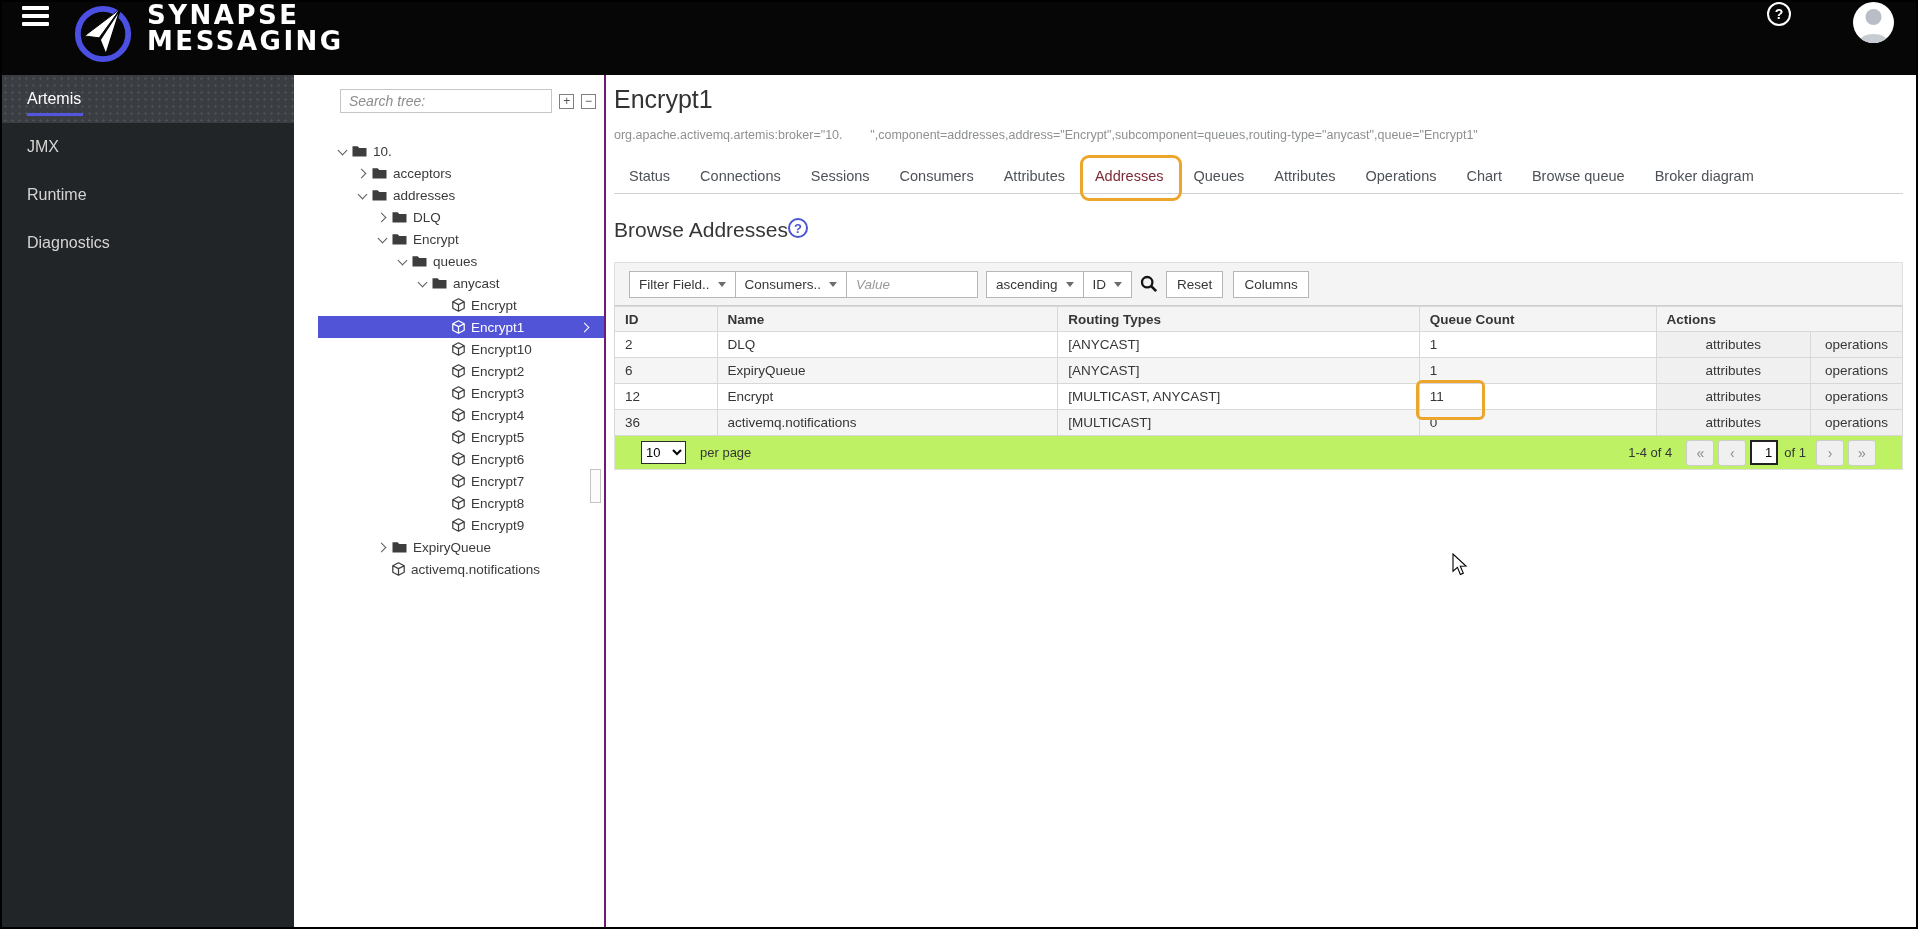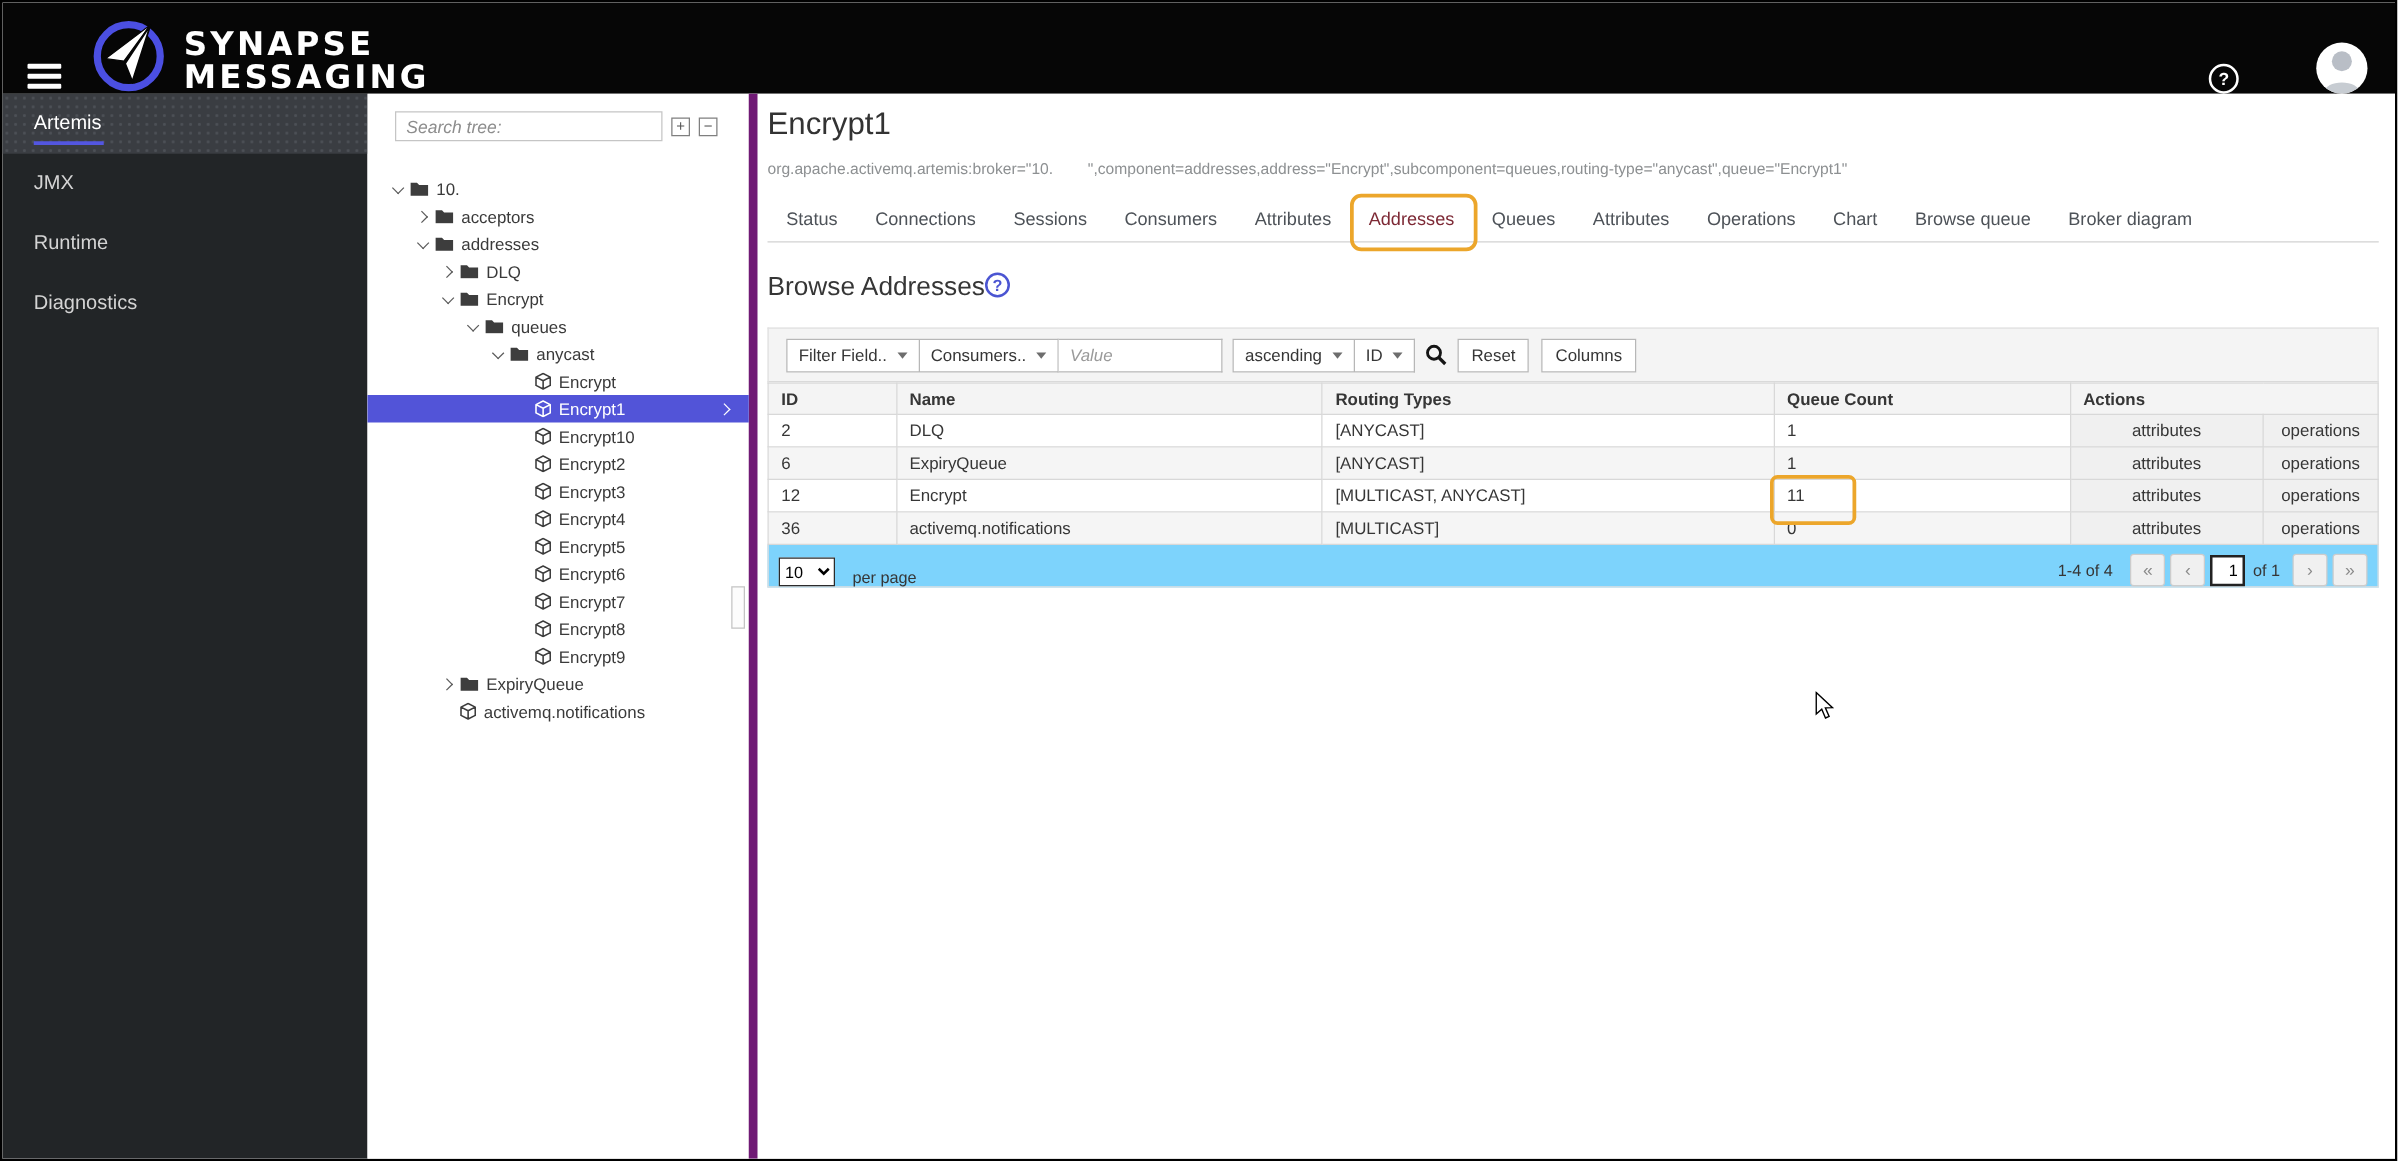--- a/index.html
+++ b/index.html
@@ -1,41 +1,41 @@
 <!DOCTYPE html>
 <html><head>
 <meta charset="utf-8">
 <style>
   * { box-sizing: border-box; }
   html,body { margin:0; padding:0; background:#fff; }
   body { width:1918px; height:929px; font-family:"Liberation Sans",sans-serif; }
   .frame { position:relative; width:1918px; height:929px; border:2px solid #000; overflow:hidden; display:flex; flex-direction:column; background:#fff; }
 
   
-  .topbar { flex:0 0 73px; background:#060606; display:flex; align-items:flex-end; }
+  .topbar { flex:0 0 73px; background:#060606; display:flex; align-items:flex-start; }
   .hamburger { margin-left:20px; width:27px; cursor:pointer; }
   .hamburger i { display:block; height:4px; background:#fff; border-radius:1px; margin:4px 0; }
   .logo-icon { margin-left:23px; width:62px; height:62px; }
   .brand { margin-left:13px; color:#fff; font-family:"DejaVu Sans",sans-serif; font-weight:bold; font-size:26px; letter-spacing:2.5px; line-height:1.0; }
   .help-circle { width:24px; height:24px; border:2px solid #fff; border-radius:50%; color:#fff; font-size:14px; font-weight:bold; display:flex; align-items:center; justify-content:center; }
   .topbar .help-circle { margin-left:auto; }
   .avatar { width:41px; height:41px; border-radius:50%; background:#fff; margin-left:62px; margin-right:22px; overflow:hidden; }
 
   
   .body-row { flex:1; display:flex; min-height:0; }
 
   
   .sidebar { width:292px; background:#222527; flex:0 0 292px; }
   .side-item { height:48px; line-height:48px; padding-left:25px; color:#d4d4d4; font-size:16px; position:relative; cursor:pointer; }
   .side-item.active { color:#fff; background-color:#3a3d42;
     background-image:radial-gradient(circle,#4c5056 1px,transparent 1.3px); background-size:7px 7px; }
   .side-item.active::after { content:''; position:absolute; left:25px; bottom:7px; width:56px; height:3px; background:#5356e0; }
 
   
-  .treepanel { width:312px; flex:0 0 312px; background:#fff; border-right:7px solid #701a75; position:relative; }
+  .treepanel { width:312px; flex:0 0 312px; background:#fff; border-right:2px solid #701a75; position:relative;padding-left:24px; }
   .tree-search-row { display:flex; align-items:center; padding:14px 8px 0 22px; }
   .tree-search { width:214px; height:24px; border:1px solid #c5c5c5; padding:0 8px; font-size:14px; font-family:"Liberation Sans",sans-serif; color:#444; outline:none; }
   .tree-search::placeholder { font-style:italic; color:#8d8d8d; }
   .sq-icon { width:15px; height:15px; border:1px solid #7f7f7f; color:#555; font-size:12px; line-height:12px; display:flex; align-items:center; justify-content:center; margin-left:7px; background:#fff; cursor:pointer; }
   .tree { margin-top:27px; }
   .tnode { height:22px; display:flex; align-items:center; font-size:13.5px; color:#3a3a3a; cursor:pointer; white-space:nowrap; }
   .tnode.selected { background:#5254d8; color:#fff; }
   .twisty { width:14px; flex:0 0 14px; display:flex; align-items:center; }
   .chev { display:inline-block; width:7px; height:7px; border-right:1.6px solid #5a5a5a; border-bottom:1.6px solid #5a5a5a; }
   .chev.expanded  { transform:rotate(45deg);  margin-left:1px; margin-top:-2px; }
@@ -68,21 +68,21 @@
   .plain-btn { height:27px; background:#fff; border:1px solid #b7b7b7; font-size:13.5px; color:#363636; padding:0 10px; cursor:pointer; font-family:"Liberation Sans",sans-serif; }
 
   table.addr { width:100%; border-collapse:collapse; font-size:13.5px; color:#363636; background:#fff; }
   .addr th, .addr td { border:1px solid #d8d8d8; height:26px; padding:0 10px; text-align:left; }
   .addr thead th { background:#f4f4f4; font-weight:600; height:25px; }
   .addr tbody tr:nth-child(even) td { background:#f5f5f5; }
   .addr td.action { background:#f0f0f0 !important; text-align:center; cursor:pointer; }
   .hl-wrap { position:relative; display:inline-block; }
   .hl-wrap::after { content:''; position:absolute; left:-14px; top:-9px; width:63px; height:34px; border:3px solid #eca62b; border-radius:6px; pointer-events:none; }
 
-  .pagebar { background:#7dd3fc; border:1px solid #e0e0e0; border-top:none; height:34px; display:flex; align-items:flex-end; padding:0 8px; font-size:13px; color:#363636; }
+  .pagebar { background:#bef264; border:1px solid #e0e0e0; border-top:none; height:34px; display:flex; align-items:center; padding:0 26px; font-size:13px; color:#363636; }
   .psize { width:45px; height:23px; border:1.5px solid #2b2b2b; background:#fff; font-size:13px; font-family:"Liberation Sans",sans-serif; }
   .perpage { margin-left:14px; }
   .pright { margin-left:auto; display:flex; align-items:center; gap:4px; }
   .range { margin-right:10px; }
   .pgbtn { width:28px; height:26px; background:#f0f0f0; border:1px solid #ccc; border-radius:3px; color:#8a8a8a; font-size:14px; display:flex; align-items:center; justify-content:center; cursor:pointer; }
   .pginput { width:28px; height:25px; border:2px solid #222; background:#fff; text-align:right; padding-right:4px; font-size:13px; font-family:"Liberation Sans",sans-serif; }
   .of-label { margin:0 6px 0 2px; }
 
   .cursor-overlay { position:absolute; left:1450px; top:551px; pointer-events:none; z-index:50; }
 </style>

